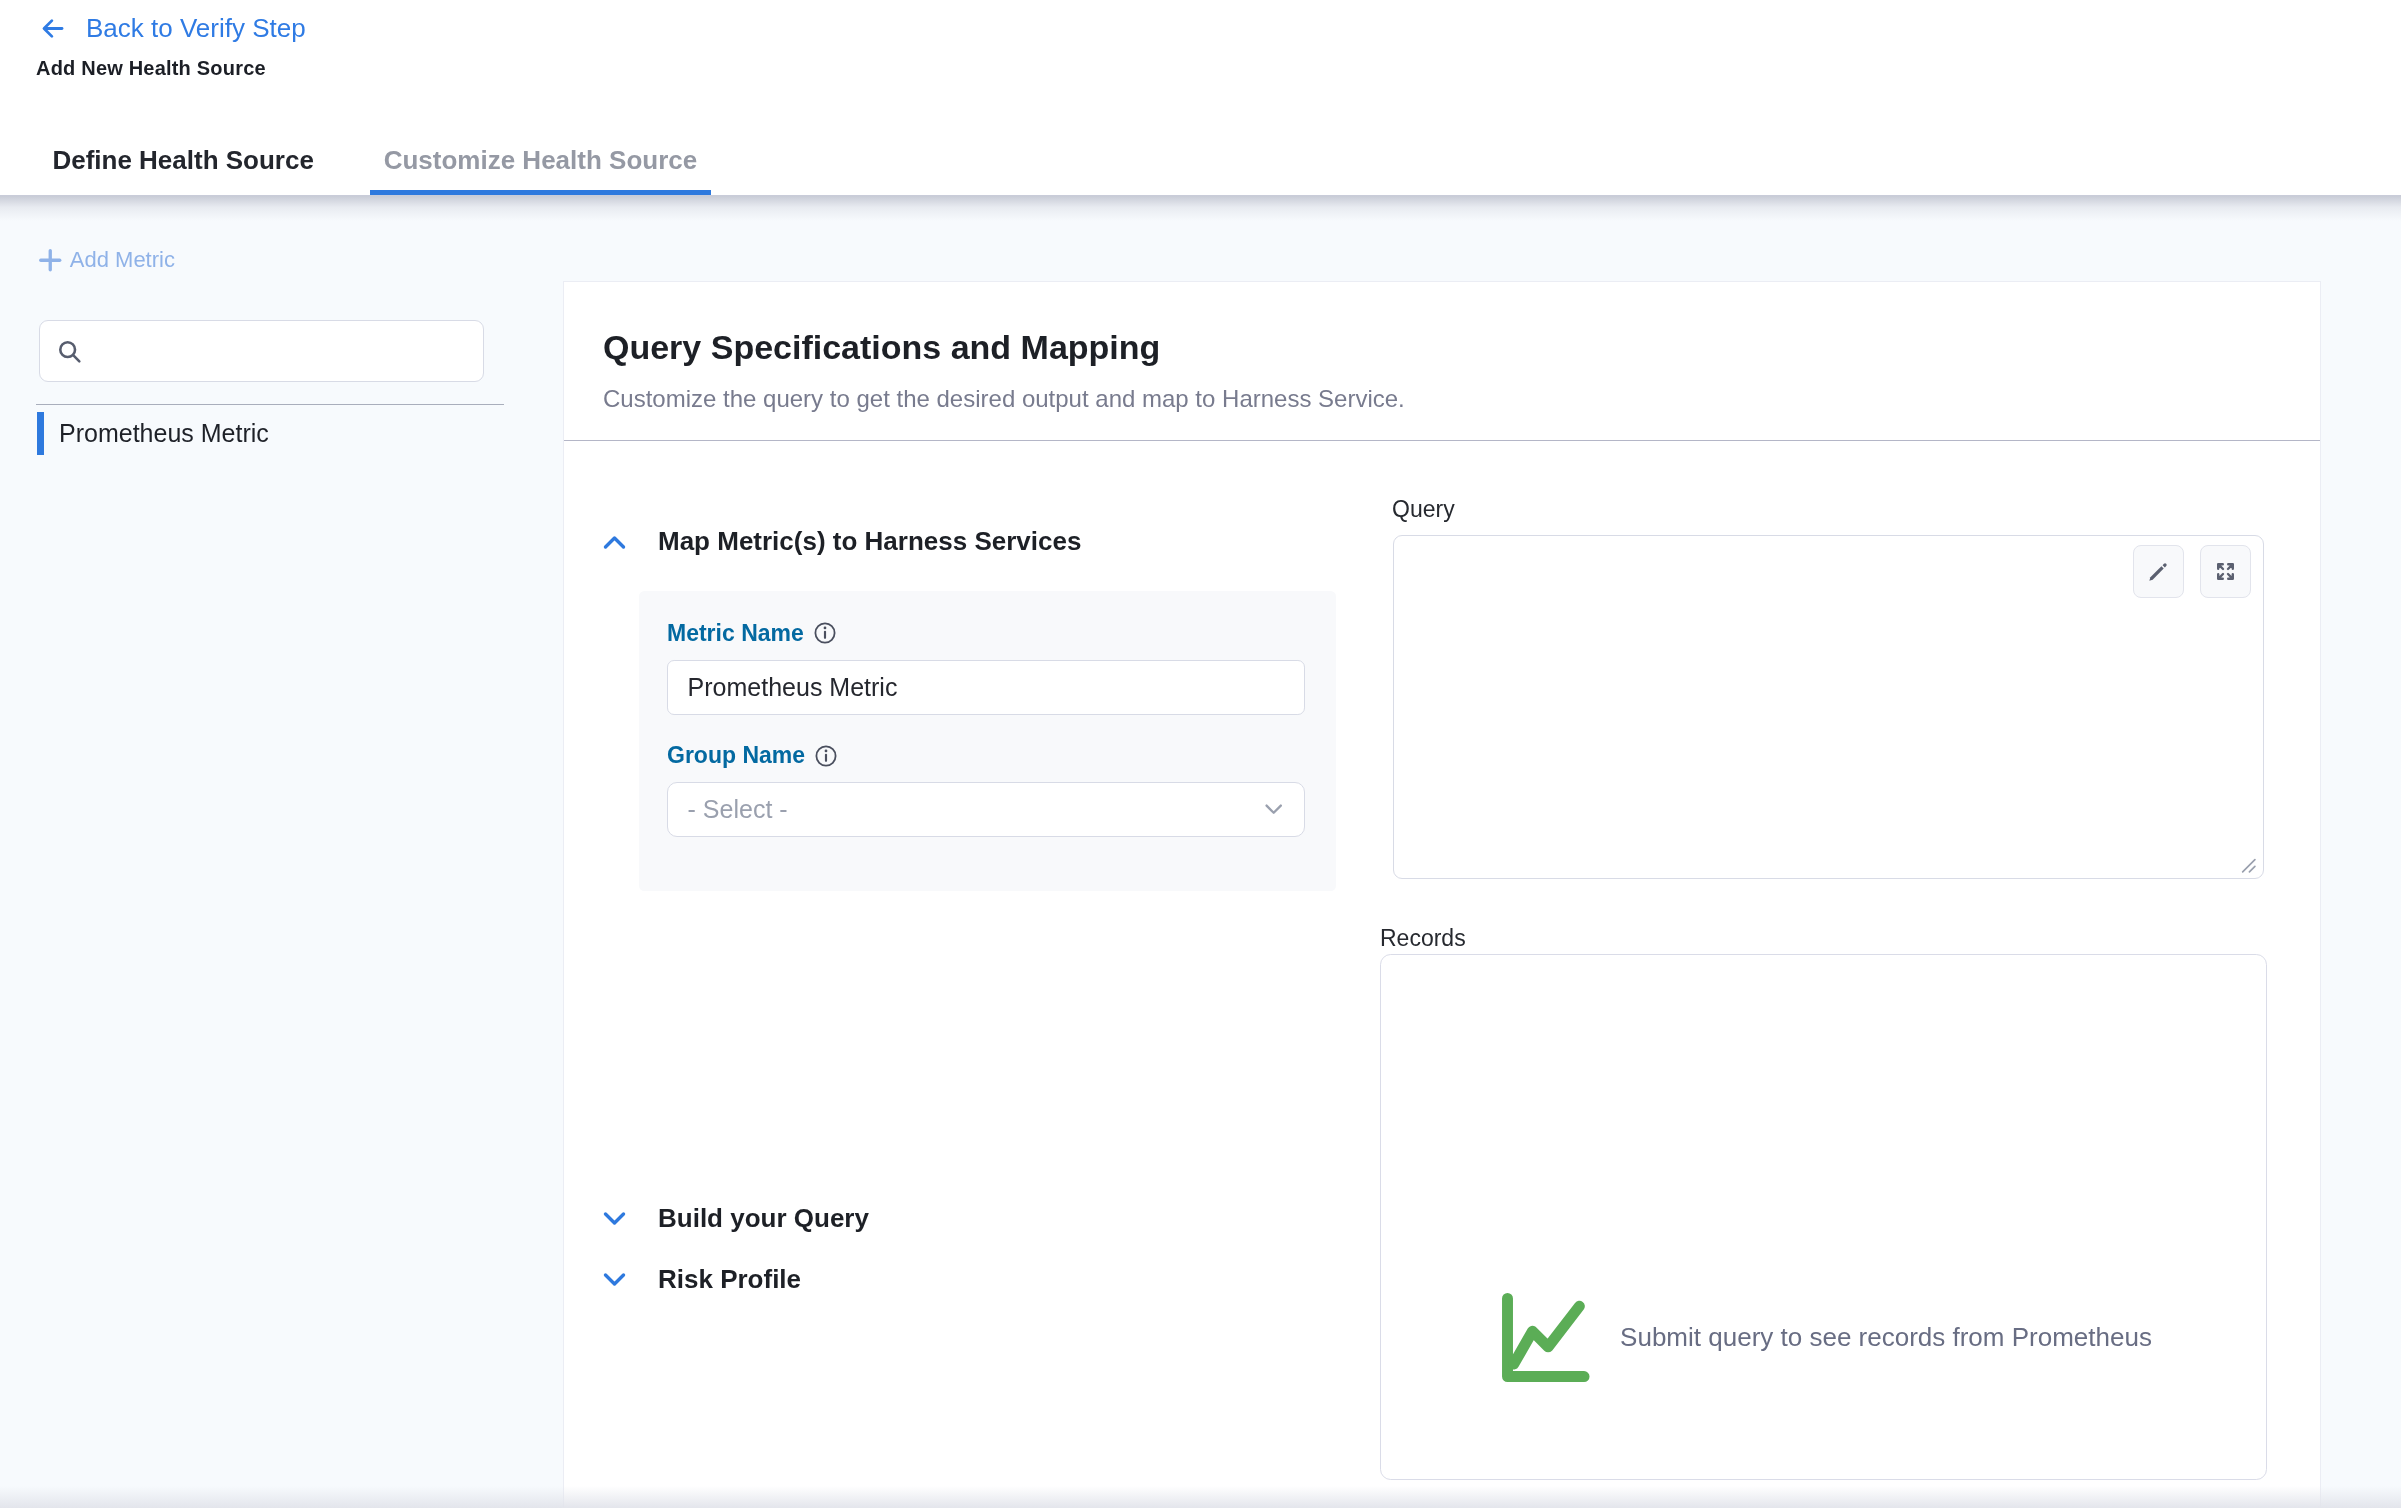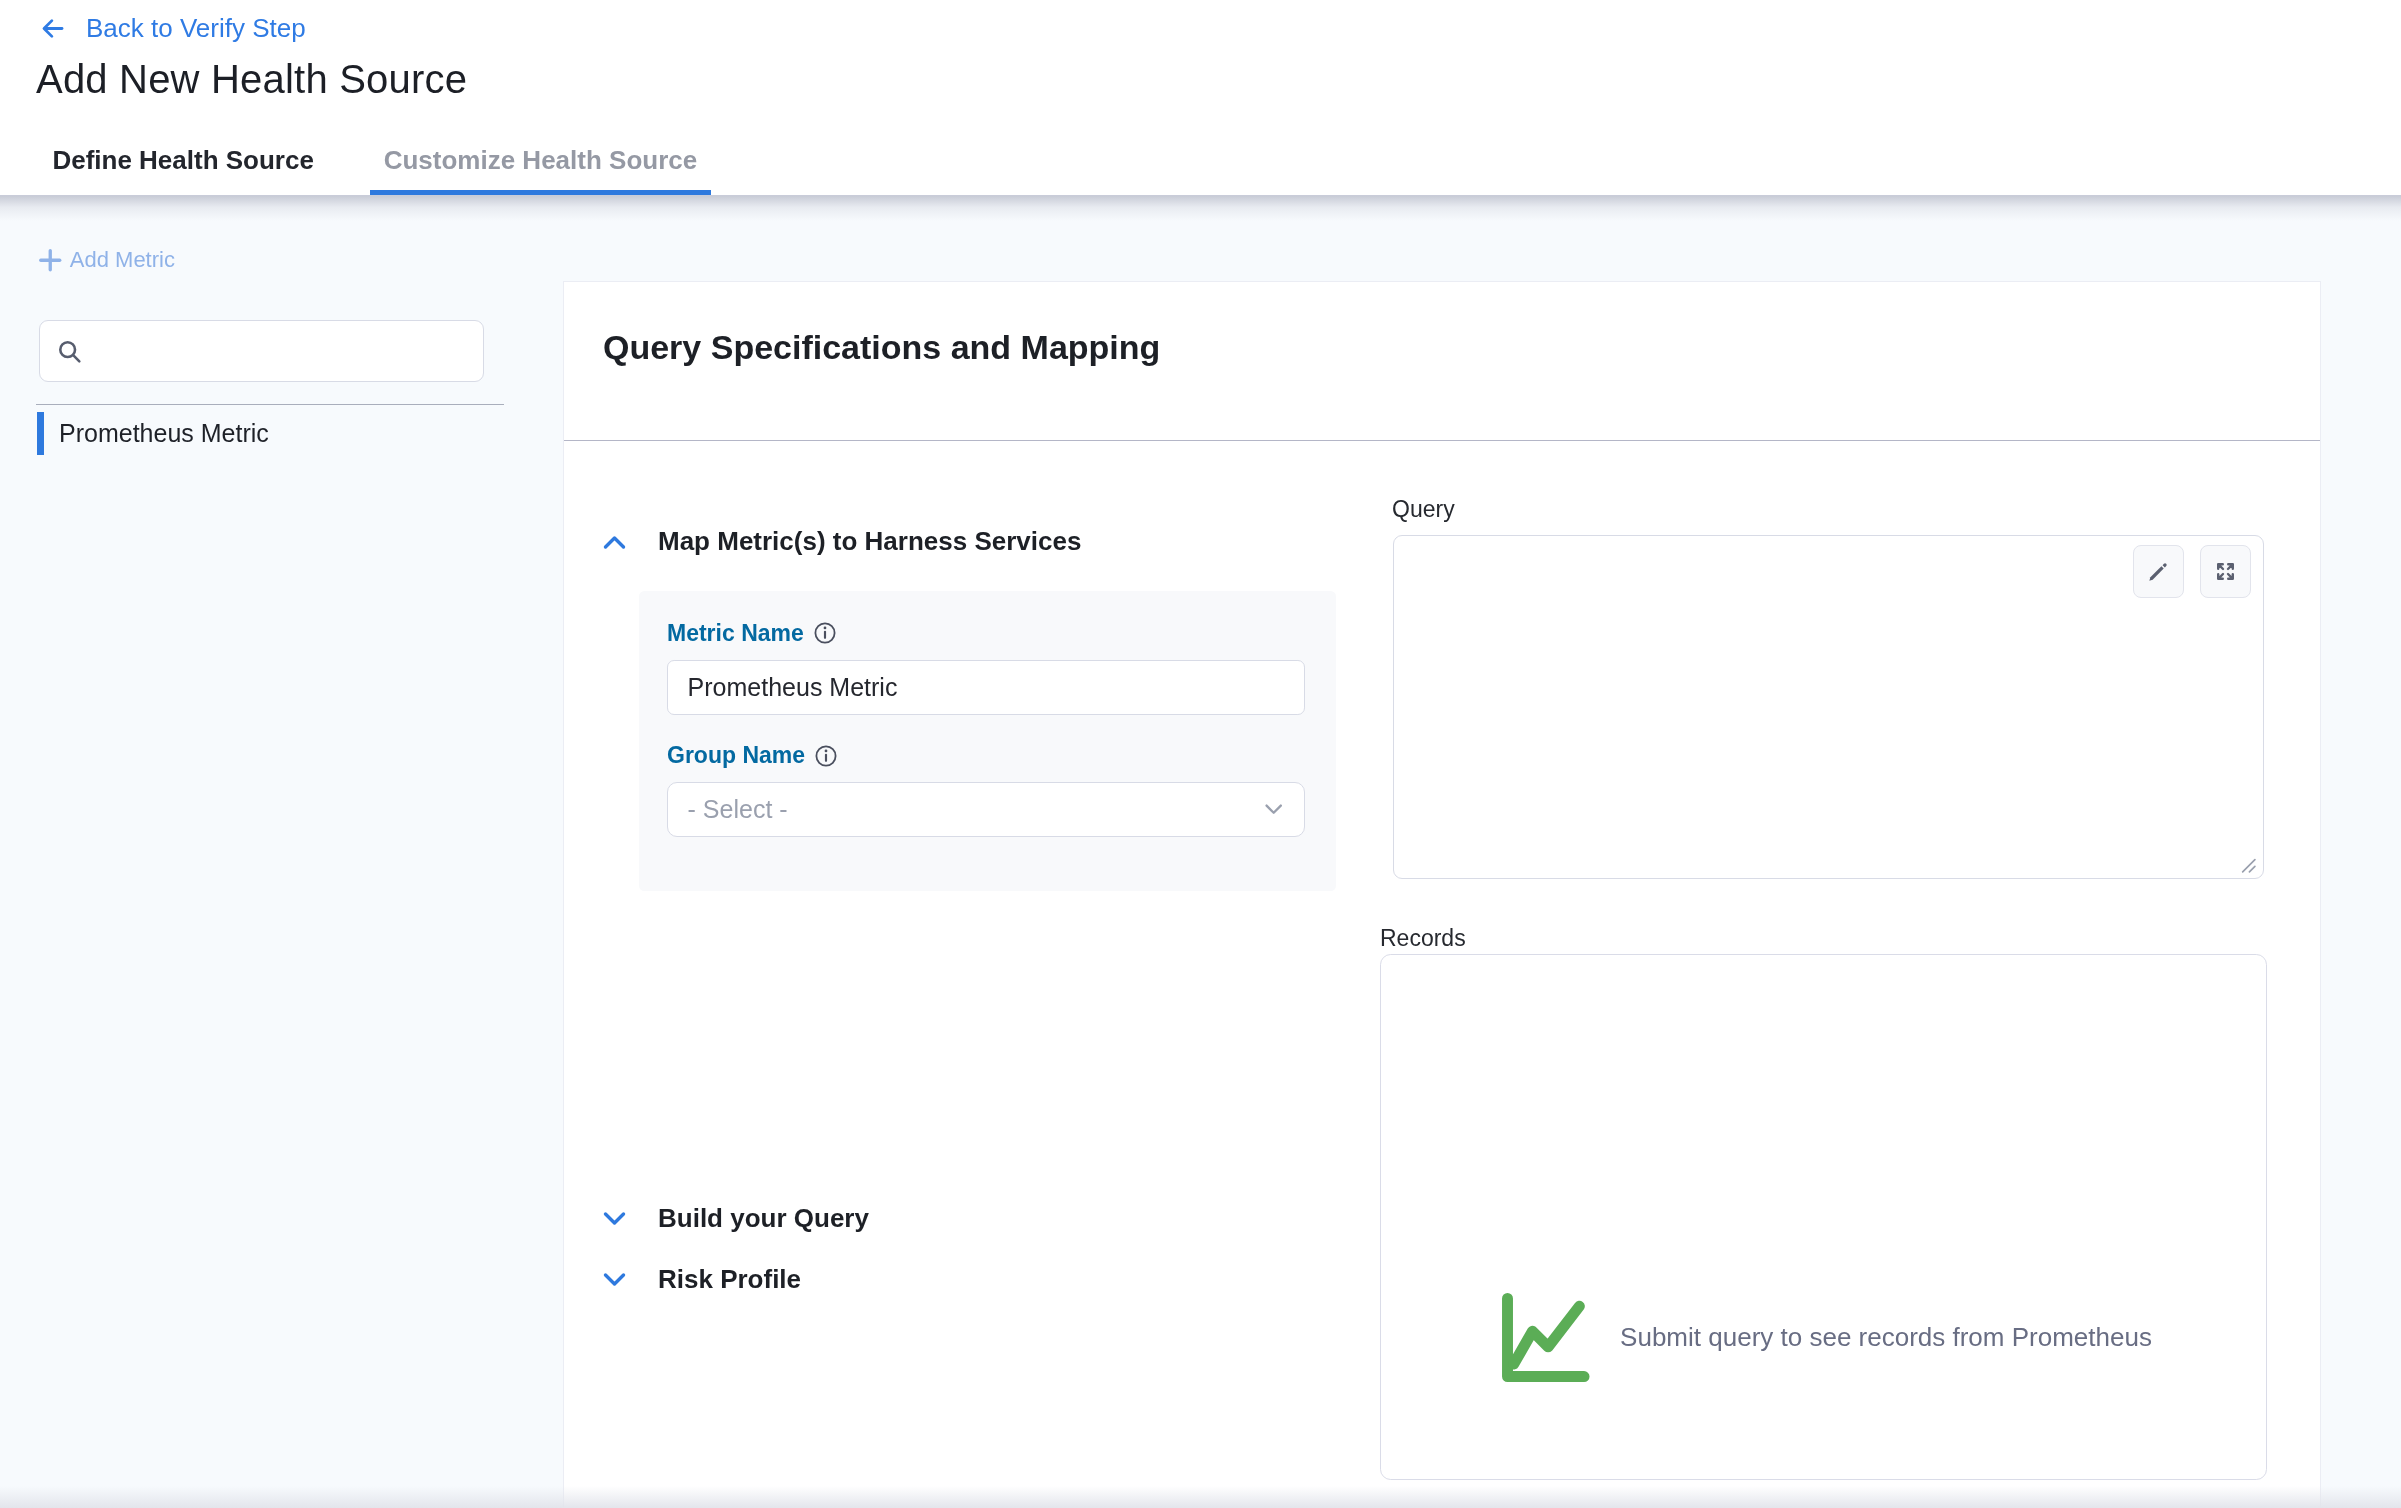--- a/index.html
+++ b/index.html
@@ -17,21 +17,21 @@
     background:#ffffff;border-bottom:0.9px solid #c9ccd9;z-index:5;
   }
   .header-shadow{
     position:absolute;top:196px;left:0;width:100%;height:25px;
     background:linear-gradient(180deg,rgba(124,128,152,0.38) 0%,rgba(124,128,152,0.12) 45%,rgba(124,128,152,0) 100%);
     z-index:4;pointer-events:none;
   }
   .back-row{position:absolute;left:36px;top:12.5px;display:flex;align-items:center;gap:16px;cursor:pointer;}
   .back-row .arrow{display:flex;align-items:center;}
   .back-link{font-size:26px;font-weight:500;color:var(--link-blue,#2f7be4);}
-  .page-title{position:absolute;left:36px;top:57px;font-size:40px;font-weight:400;color:#1c1f26;letter-spacing:0.2px;}
+  .page-title{position:absolute;left:36px;top:57px;font-size:20px;font-weight:700;color:#1c1f26;letter-spacing:0.2px;}
   .tabs{position:absolute;left:39px;bottom:0;display:flex;align-items:stretch;height:64px;}
   .tab{
     display:flex;align-items:center;padding:0 13.4px;margin-right:43px;
     font-size:26px;font-weight:600;color:#23262d;cursor:pointer;
     border-bottom:5.3px solid transparent;box-sizing:border-box;
   }
   .tab.active{color:#9599a4;border-bottom-color:var(--primary-blue,#2e79de);}
 
   
   .sidebar{position:absolute;left:0;top:196px;width:563px;bottom:0;background:#f7fafd;}
@@ -167,20 +167,21 @@
     </div>
     <div class="side-divider"></div>
     <div class="metric-item">
       <span class="sel-bar"></span>
       <span class="metric-label">Prometheus Metric</span>
     </div>
   </div>
 
   <div class="card">
     <div class="card-title">Query Specifications and Mapping</div>
+    <div class="card-subtitle">Customize the query to get the desired output and map to Harness Service.</div>
     <div class="card-divider"></div>
 
     <div class="section-row sec-1">
       <span style="display:flex;">
         <svg width="27" height="18" viewBox="0 0 24 18" fill="none" stroke="#2e79de" stroke-width="3.4" stroke-linecap="round" stroke-linejoin="round">
           <polyline points="3,14 12,5 21,14"></polyline>
         </svg>
       </span>
       <span class="section-label">Map Metric(s) to Harness Services</span>
     </div>

